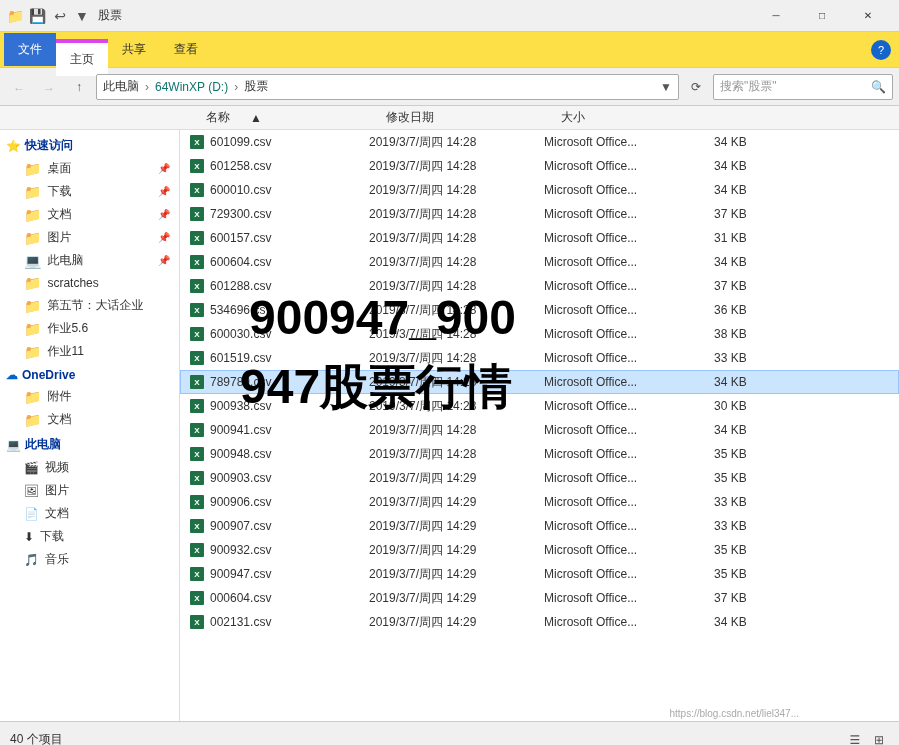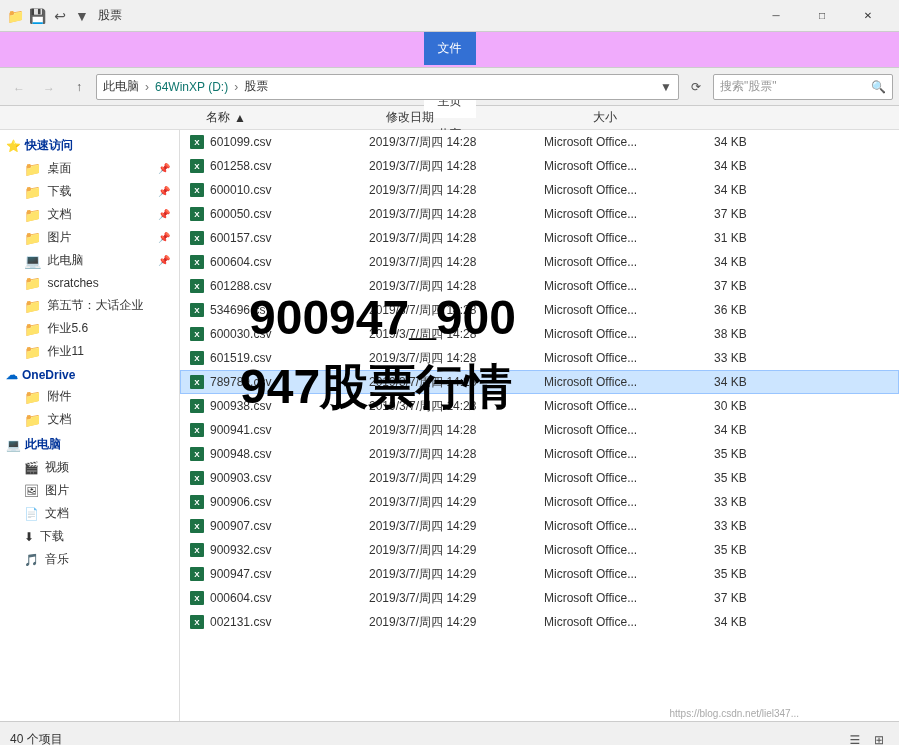--- a/index.html
+++ b/index.html
@@ -19,26 +19,25 @@
     .title-text { flex: 1; font-size: 12px; color: #333; }
     .window-controls { display: flex; gap: 0; margin-left: auto; }
     .win-btn {
       width: 46px; height: 32px; display: flex; align-items: center; justify-content: center;
       background: transparent; border: none; cursor: pointer; font-size: 10px; color: #333;
     }
 
     
     .ribbon {
       height: 36px;
-      background: #f0abfc;
+      background: #fde047;
       display: flex;
       align-items: center;
       border-bottom: 1px solid #ccc;
       padding: 0 4px;
-      flex-direction: column;
     }
     .ribbon-tab {
       padding: 8px 14px;
       font-size: 12px;
       cursor: pointer;
       color: #333;
     }
     .ribbon-tab.active {
       background: #fff;
       border-top: 4px solid #d946ef;
@@ -111,27 +110,27 @@
       display: flex;
       align-items: center;
       border-bottom: 1px solid #ddd;
       padding-left: 198px;
     }
     .col-header {
       font-size: 12px;
       color: #333;
       display: flex;
       align-items: center;
-      gap: 4px;
+      gap: 20px;
       cursor: pointer;
     }
     .col-name { width: 180px; padding: 0 8px; }
     .col-date { width: 175px; padding: 0 8px; }
     .col-type { width: 170px; padding: 0 8px; }
-    .col-size { width: 80px; padding: 0 8px; text-align: right; margin-left: 32px; }
+    .col-size { width: 80px; padding: 0 8px; text-align: right; }
 
     
     .main-area {
       display: flex;
       height: calc(745px - 32px - 36px - 38px - 24px - 24px);
     }
 
     
     .sidebar {
       width: 180px;
@@ -444,21 +443,21 @@
       </div>
       <div class="file-cell date">2019/3/7/周四 14:28</div>
       <div class="file-cell type">Microsoft Office...</div>
       <div class="file-cell size">34 KB</div>
     </div>
       <div class="file-row">
       <div class="file-cell name">
         <div class="file-icon">
           <div class="excel-icon">X</div>
         </div>
-        <span>600050.csv</span>
+        <span>729300.csv</span>
       </div>
       <div class="file-cell date">2019/3/7/周四 14:28</div>
       <div class="file-cell type">Microsoft Office...</div>
       <div class="file-cell size">37 KB</div>
     </div>
       <div class="file-row">
       <div class="file-cell name">
         <div class="file-icon">
           <div class="excel-icon">X</div>
         </div>

